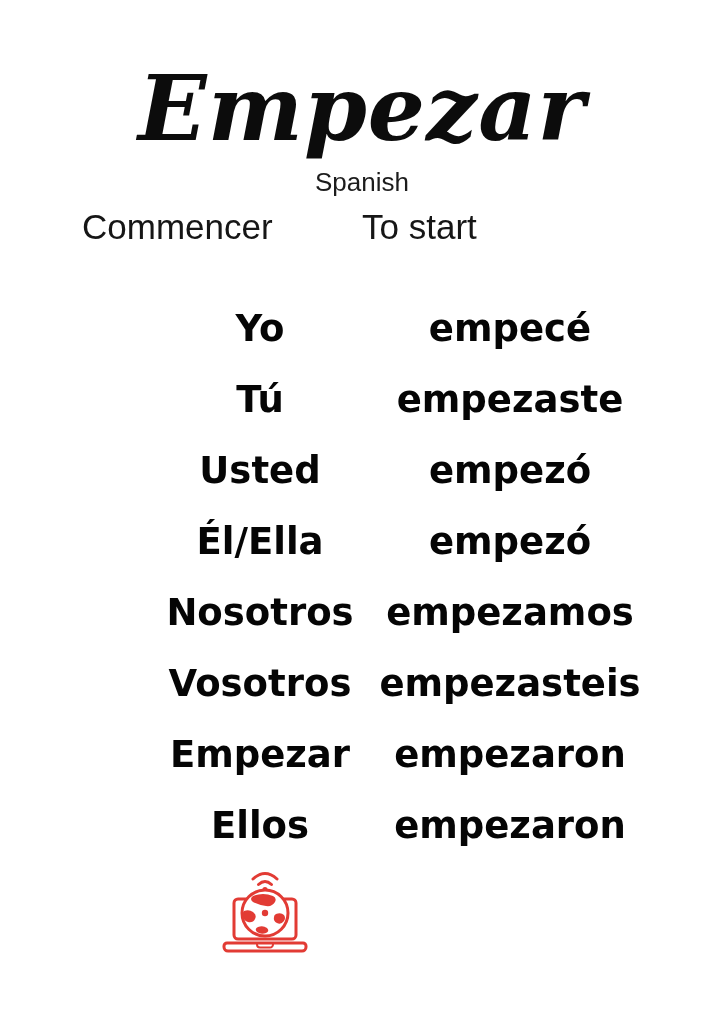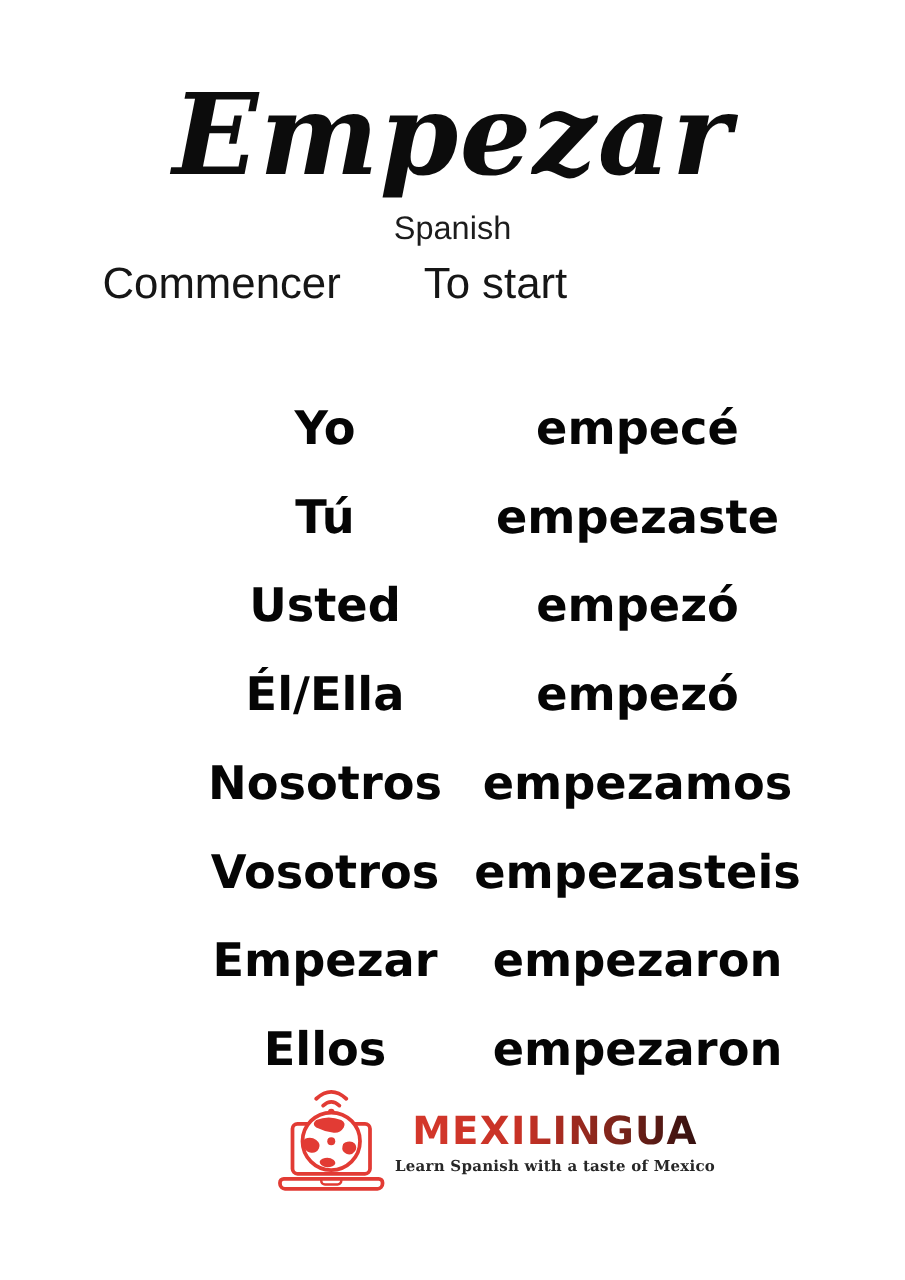--- a/index.html
+++ b/index.html
@@ -47,33 +47,33 @@
     position: absolute;
     top: 0;
     width: 300px;
     text-align: left;
     font-size: 35px;
     line-height: 42px;
     font-weight: 400;
     color: #161616;
   }
   .translation-fr { left: 82px; }
-  .translation-en { left: 339px; }
+  .translation-en { left: 362px; }
 
   
   .conj-table {
     position: absolute;
     top: 293px;
     left: 150px;
     width: 500px;
   }
   .conj-row {
     display: flex;
     height: 71px;
-    align-items: flex-end;
+    align-items: center;
   }
   .conj-pronoun, .conj-verb {
     text-align: center;
     font-family: "DejaVu Sans", sans-serif;
     font-weight: 700;
     font-size: 37px;
     color: #050505;
     white-space: nowrap;
   }
   .conj-pronoun { width: 220px; }
@@ -177,19 +177,15 @@
 
       <g>
         <circle cx="45" cy="44" r="23" fill="#ffffff" stroke="#e23b34" stroke-width="3"></circle>
         <path d="M33 27 q10 -4 20 0 q4 2 2 6 q-3 5 -9 4 q-7 -1 -13 -4 q-4 -3 0 -6 z" fill="#e23b34"></path>
         <path d="M24 42 q5 -2 9 1 q4 3 2 7 q-2 4 -7 3 q-4 -1 -5 -5 q-1 -4 1 -6 z" fill="#e23b34"></path>
         <path d="M56 45 q5 -2 8 1 q2 3 0 6 q-3 4 -7 2 q-4 -2 -3 -6 q0 -2 2 -3 z" fill="#e23b34"></path>
         <path d="M38 58 q5 -2 9 1 q3 3 -1 5 q-5 2 -9 -1 q-3 -3 1 -5 z" fill="#e23b34"></path>
         <circle cx="45" cy="44" r="3.2" fill="#e23b34"></circle>
       </g>
     </svg>
-    <div class="logo-text">
-      <div class="brand-name">MEXILINGUA</div>
-      <div class="brand-tagline">Learn Spanish with a taste of Mexico</div>
-    </div>
   </div>
 
 </div>
 
 </body></html>

